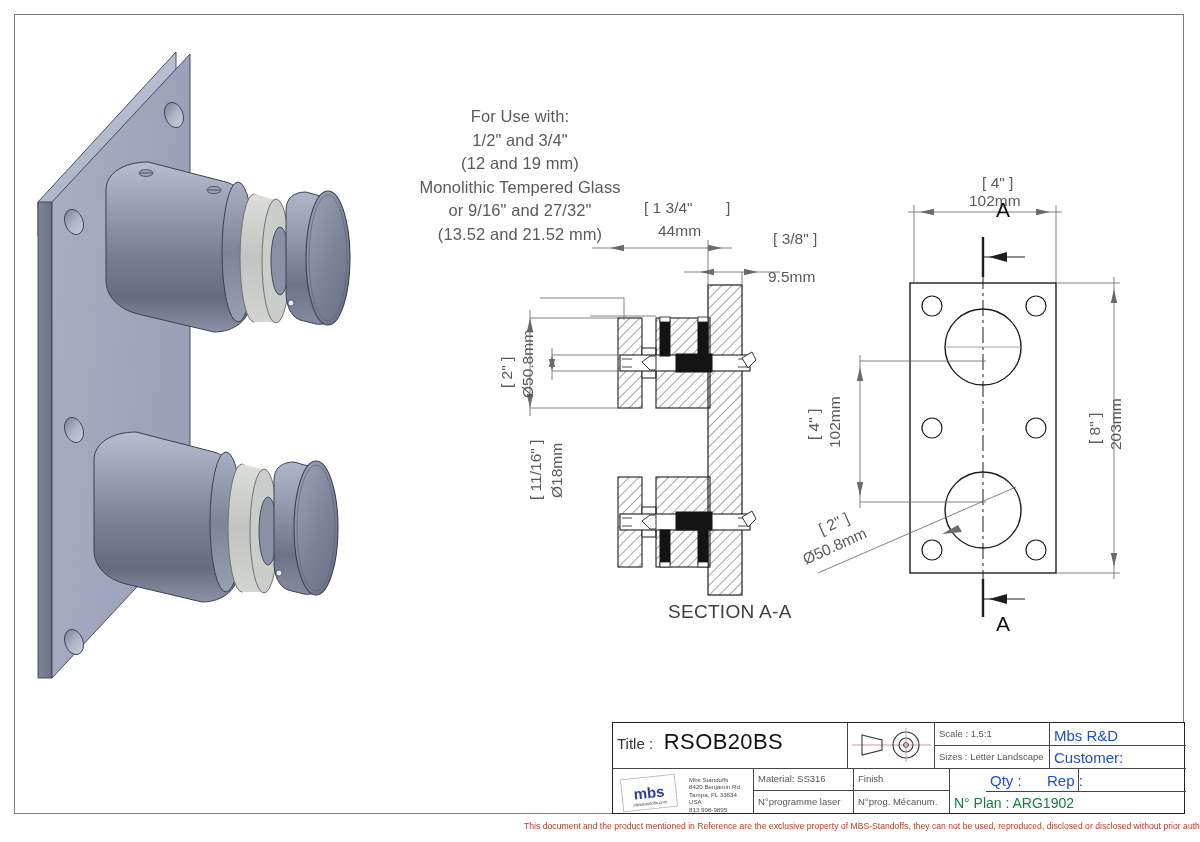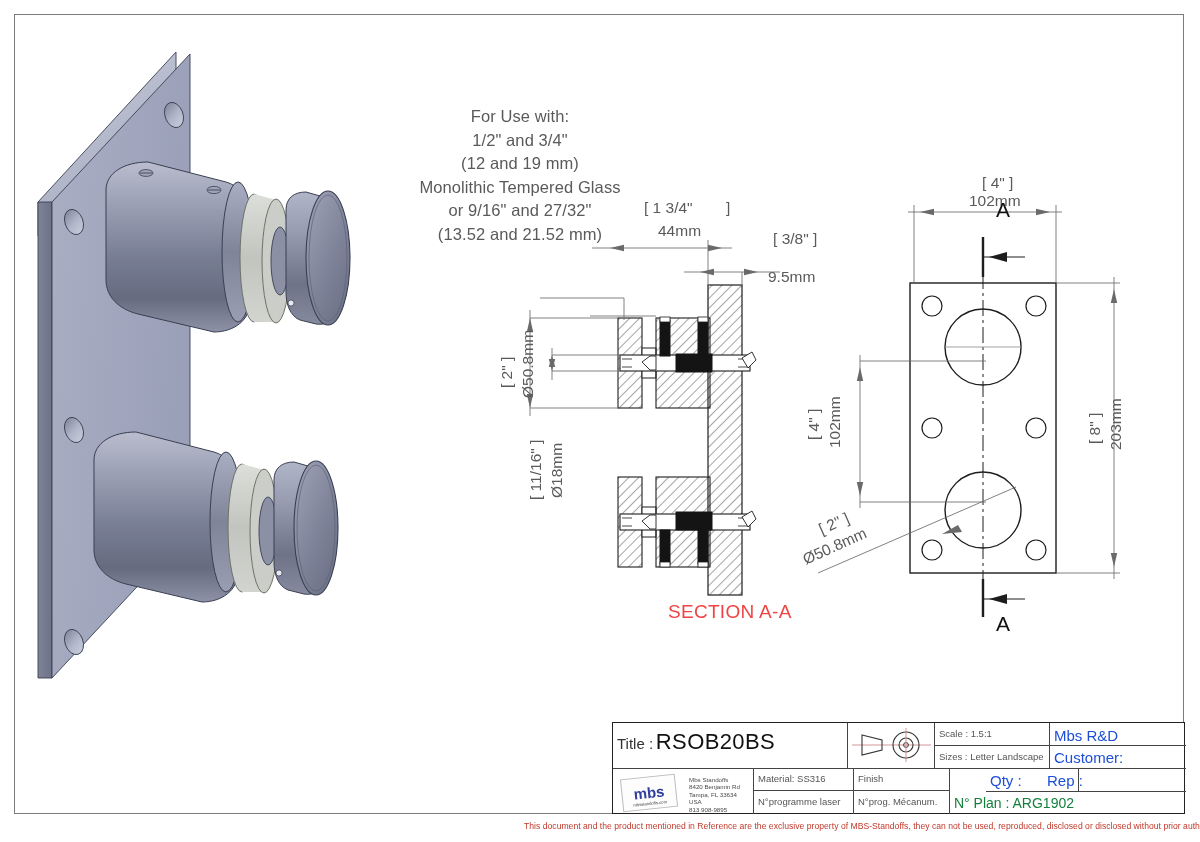--- a/index.html
+++ b/index.html
@@ -8,21 +8,21 @@
        font-family:"Liberation Sans", sans-serif;color:#000;}
   #sheet{position:absolute;left:0;top:0;width:1200px;height:691px;background:#fff;}
   .frame{position:absolute;left:14px;top:14px;width:1170px;height:800px;
          border:1.5px solid #7c7c7c;box-sizing:border-box;}
   
   .abs{position:absolute;}
   .note{position:absolute;left:380px;top:105px;width:280px;text-align:center;
         font-size:16.5px;line-height:23.5px;color:#5a5a5a;letter-spacing:.1px;}
   .dimtxt{position:absolute;font-size:15.5px;color:#5a5a5a;white-space:nowrap;line-height:17px;}
   .vert{transform-origin:0 0;}
-  .secttl{position:absolute;left:668px;top:601px;font-size:19px;color:#ef4444;letter-spacing:.3px;}
+  .secttl{position:absolute;left:668px;top:601px;font-size:19px;color:#404040;letter-spacing:.3px;}
   .alab{position:absolute;font-size:21px;color:#111;}
   
   #titleblock{position:absolute;left:612px;top:722px;width:573px;height:92px;
               border:1.4px solid #222;box-sizing:border-box;background:#fff;}
   #titleblock .cell{position:absolute;box-sizing:border-box;border-right:1px solid #444;
         border-bottom:1px solid #444;font-size:9.5px;color:#555;padding:2px 4px;
         overflow:hidden;white-space:nowrap;}
   #titleblock .nb{border-right:none;}
   #titleblock .nbb{border-bottom:none;}
   .t-title-lab{font-size:15px;color:#333;}
@@ -353,21 +353,21 @@
   <div class="dimtxt" style="left:816px;top:522px;transform:rotate(-24deg);transform-origin:0 0;">[ <span>2"</span> ]</div>
   <div class="dimtxt" style="left:800px;top:552px;transform:rotate(-24deg);transform-origin:0 0;">Ø50.8mm</div>
 
   <div class="alab" style="left:996px;top:198px;">A</div>
   <div class="alab" style="left:996px;top:612px;">A</div>
 
   <div id="titleblock">
 
     <div class="cell" style="left:0;top:0;width:235px;height:46px;padding-top:6px;">
       <span class="t-title-lab">Title :</span>
-      <span class="t-title-val" style="margin-left:0;">RSOB20BS</span>
+      <span class="t-title-val" style="margin-left:8px;">RSOB20BS</span>
     </div>
 
     <div class="cell" style="left:235px;top:0;width:87px;height:46px;padding:0;">
       <svg width="87" height="45" viewBox="0 0 87 45">
         <line x1="4" y1="22" x2="83" y2="22" stroke="#d08a8a" stroke-width="0.9"></line>
         <path d="M 14 12 L 34 17 L 34 27 L 14 32 Z" fill="none" stroke="#333" stroke-width="1.1"></path>
         <circle cx="58" cy="22" r="13" fill="none" stroke="#333" stroke-width="1.1"></circle>
         <circle cx="58" cy="22" r="7" fill="none" stroke="#333" stroke-width="1.1"></circle>
         <circle cx="58" cy="22" r="2.4" fill="none" stroke="#333" stroke-width="1"></circle>
         <line x1="58" y1="5" x2="58" y2="39" stroke="#d08a8a" stroke-width="0.9"></line>

